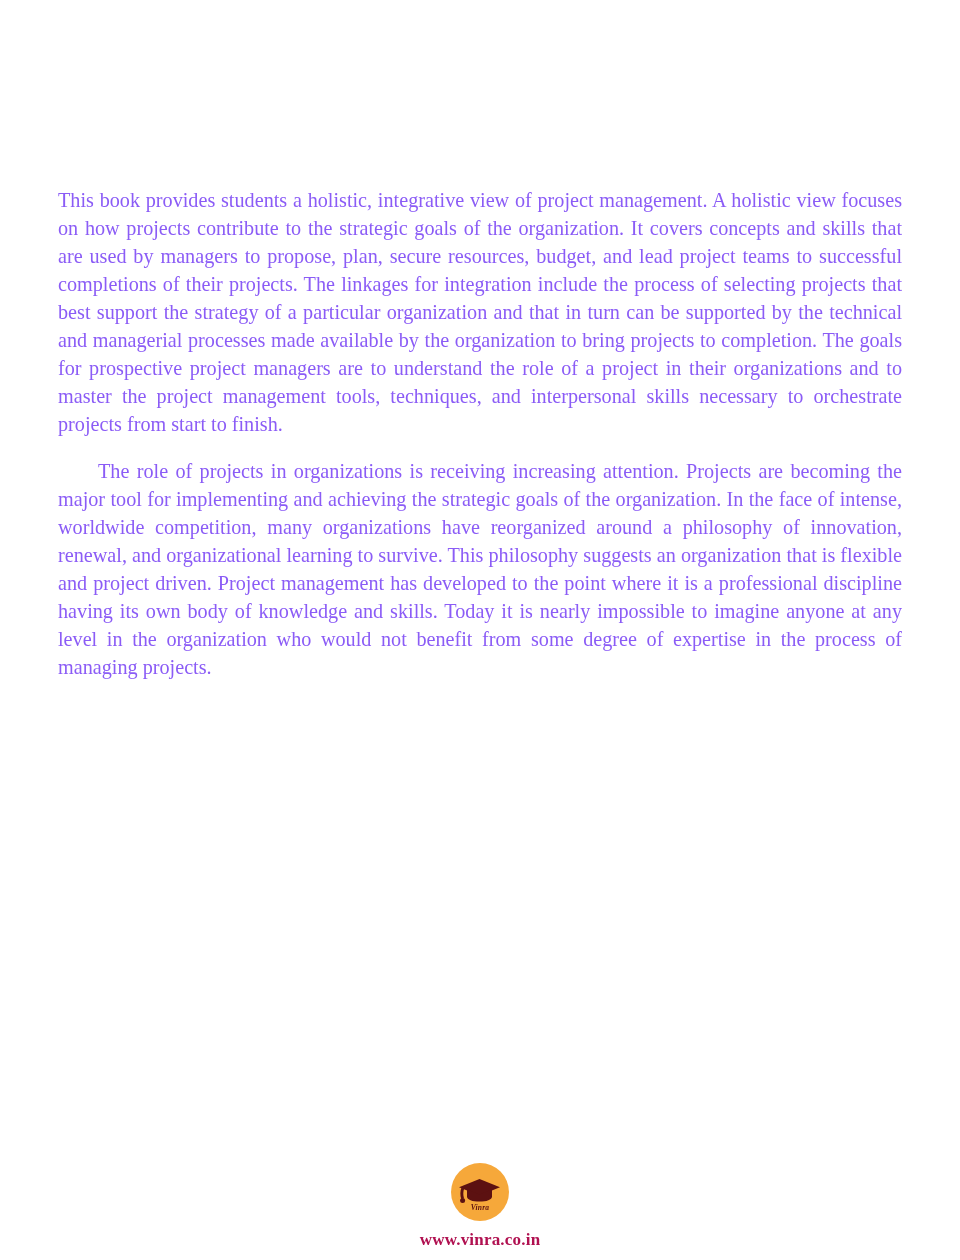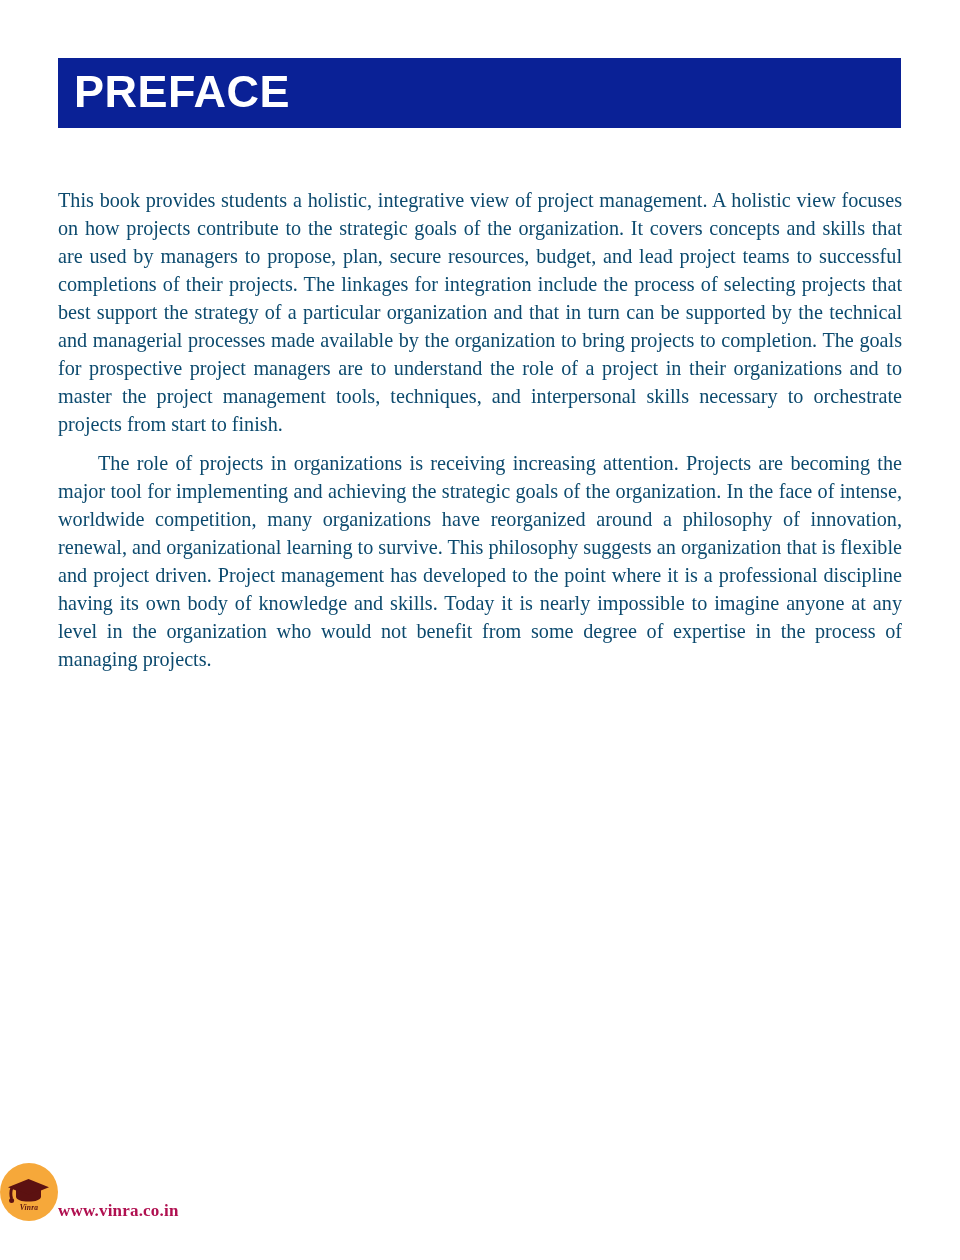--- a/index.html
+++ b/index.html
@@ -53,42 +53,43 @@
     left: 58px;
     top: 186px;
     width: 844px;
   }
 
   .body-paragraph {
     margin: 0;
     font-family: "Liberation Serif", serif;
     font-size: 20.2px;
     line-height: 28px;
-    color: #0c4a6e;
+    color: #8b5cf6;
     text-align: justify;
     text-justify: inter-word;
     hyphens: none;
   }
 
   .body-paragraph + .body-paragraph {
-    margin-top: 11px;
+    margin-top: 19px;
   }
 
   .body-paragraph.indented {
     text-indent: 40px;
   }
 
   
   .footer {
     position: absolute;
     left: 0;
     top: 1163px;
     width: 960px;
     display: flex;
-    align-items: flex-end;
+    flex-direction: column;
+    align-items: center;
   }
 
   .logo-badge {
     position: relative;
     width: 58px;
     height: 58px;
     border-radius: 50%;
     background: #F6A83A;
     display: flex;
     align-items: center;
@@ -122,23 +123,20 @@
     letter-spacing: 0.2px;
     color: #B01050;
     white-space: nowrap;
   }
 </style>
 </head>
 <body>
 
 <div class="page">
 
-  <div class="header-banner">
-    <div class="header-title">PREFACE</div>
-  </div>
 
   <div class="content">
     <p class="body-paragraph">This book provides students a holistic, integrative view of project management. A holistic view focuses on how projects contribute to the strategic goals of the organization. It covers concepts and skills that are used by managers to propose, plan, secure resources, budget, and lead project teams to successful completions of their projects. The linkages for integration include the process of selecting projects that best support the strategy of a particular organization and that in turn can be supported by the technical and managerial processes made available by the organization to bring projects to completion. The goals for prospective project managers are to understand the role of a project in their organizations and to master the project management tools, techniques, and interpersonal skills necessary to orchestrate projects from start to finish.</p>
     <p class="body-paragraph indented">The role of projects in organizations is receiving increasing attention. Projects are becoming the major tool for implementing and achieving the strategic goals of the organization. In the face of intense, worldwide competition, many organizations have reorganized around a philosophy of innovation, renewal, and organizational learning to survive. This philosophy suggests an organization that is flexible and project driven. Project management has developed to the point where it is a professional discipline having its own body of knowledge and skills. Today it is nearly impossible to imagine anyone at any level in the organization who would not benefit from some degree of expertise in the process of managing projects.</p>
   </div>
 
   <div class="footer">
 
     <div class="logo-badge">
       <span>

